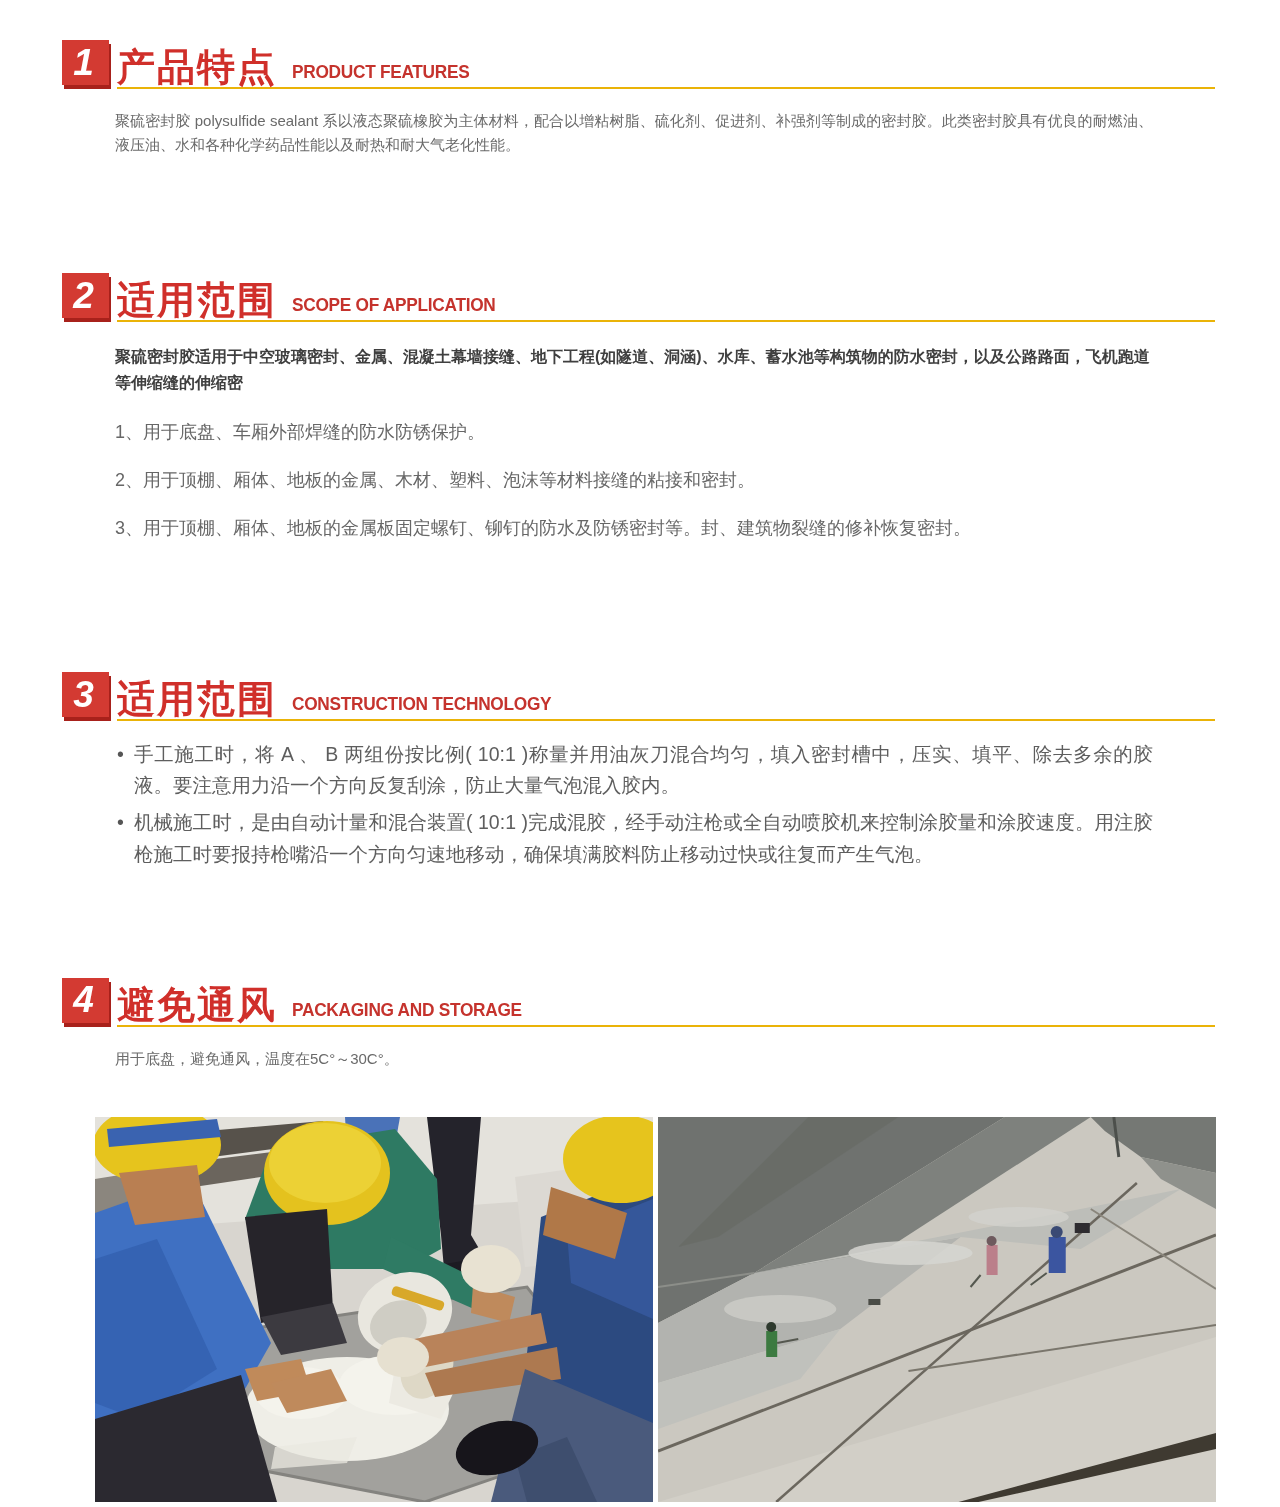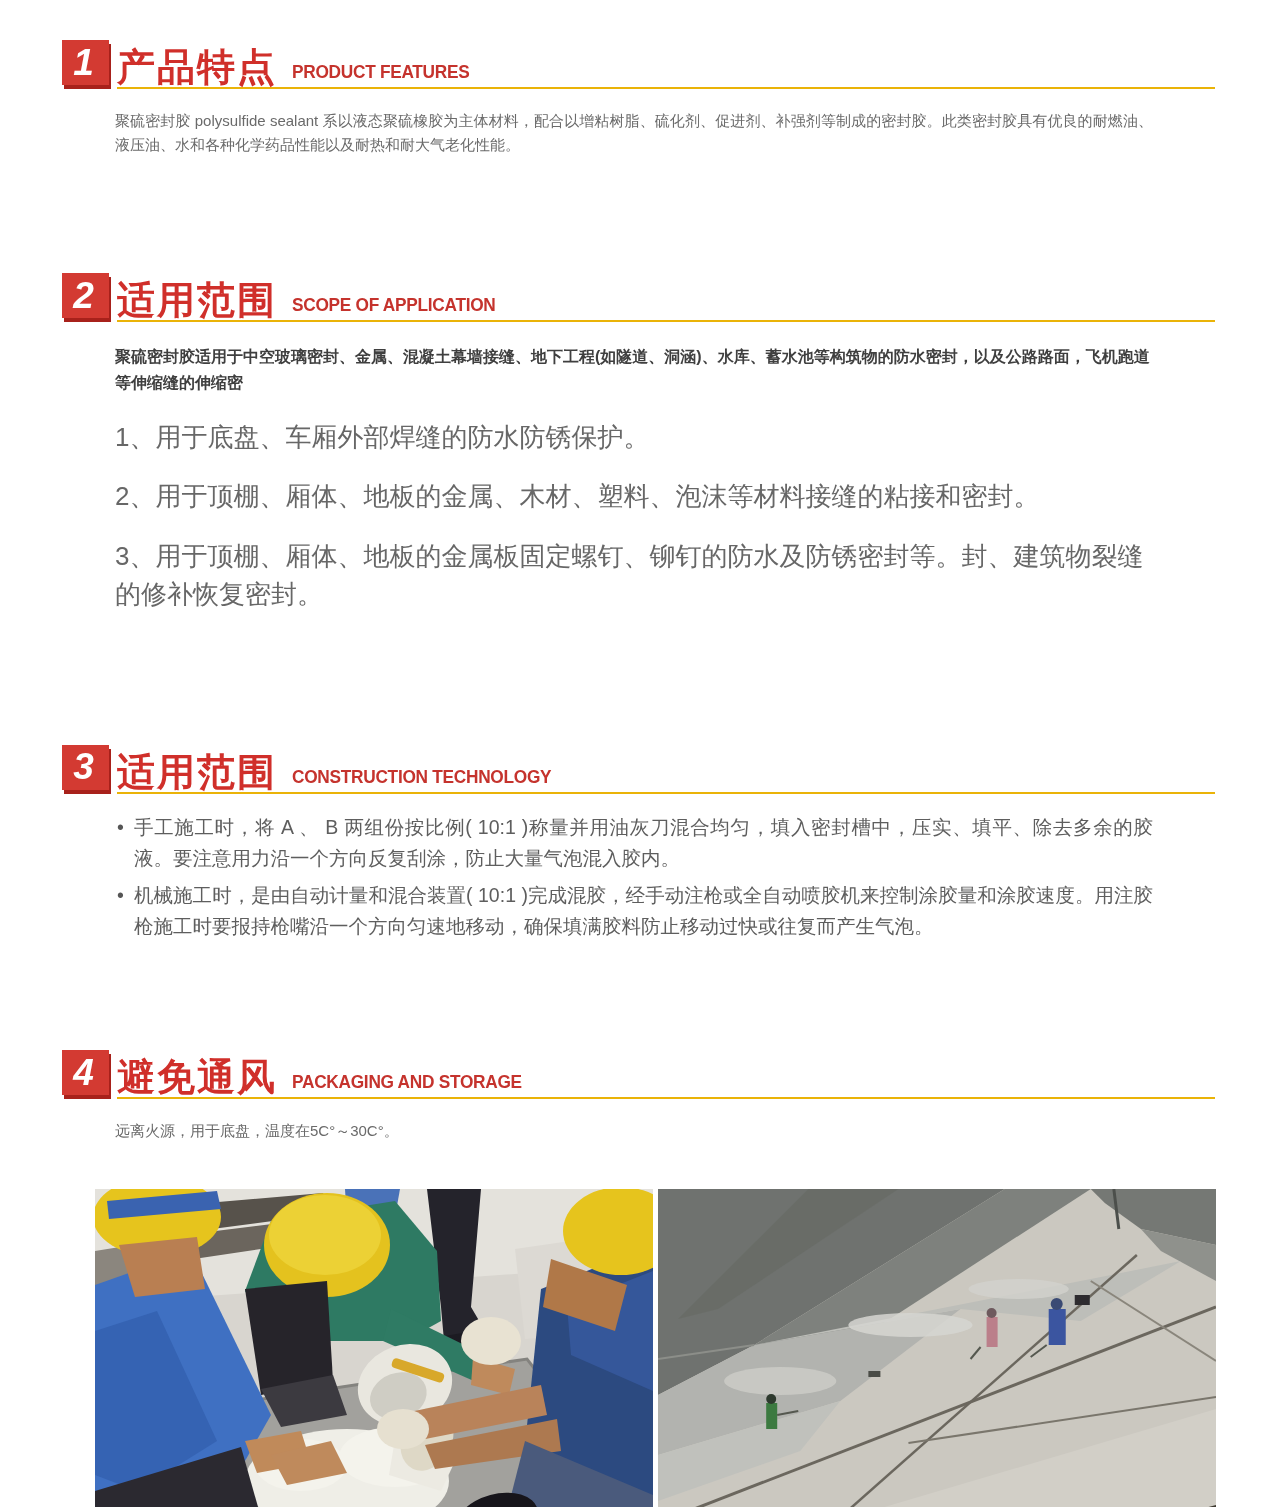--- a/index.html
+++ b/index.html
@@ -40,21 +40,21 @@
     margin:20px 62px 0 53px;
     color:#6a6a6a;font-size:15px;line-height:1.6;
     text-align:justify;
   }
   .lead{
     margin:22px 62px 0 53px;
     color:#3f3f3f;font-size:16px;font-weight:700;line-height:1.65;
   }
   .num-list{margin:14px 62px 0 53px;padding:0;list-style:none;}
   .num-list li{
-    color:#676767;font-size:26px;line-height:1.45;margin-top:22px;
+    color:#676767;font-size:18px;line-height:1.45;margin-top:22px;
   }
   .bullet-list{margin:18px 62px 0 53px;padding:0;list-style:none;}
   .bullet-list li{
     position:relative;padding-left:19px;
     color:#5e5e5e;font-size:19.5px;line-height:1.6;margin-top:6px;
     text-align:justify;
   }
   .bullet-list li::before{
     content:"•";position:absolute;left:2px;top:0;color:#555;
   }
@@ -123,21 +123,21 @@
   <section class="sec-4">
     <div class="sec-head">
       <div class="num-box">
         <span>4</span>
       </div>
       <div class="head-bar">
         <h1 class="title-cn">避免通风</h1>
         <span class="title-en">PACKAGING AND STORAGE</span>
       </div>
     </div>
-    <p class="sec-body">远离火源，用于底盘，温度在5C°～30C°。</p>
+    <p class="sec-body">用于底盘，避免通风，温度在5C°～30C°。</p>
   </section>
 
   <div class="photos">
 
     <div class="photo">
       <svg viewBox="0 0 558 385" preserveAspectRatio="none">
         <rect width="558" height="385" fill="#d8d5cf"></rect>
         <polygon points="0,0 558,0 558,75 0,115" fill="#e4e2dc"></polygon>
         <polygon points="420,60 558,40 558,140 430,150" fill="#dcd9d3"></polygon>
 

